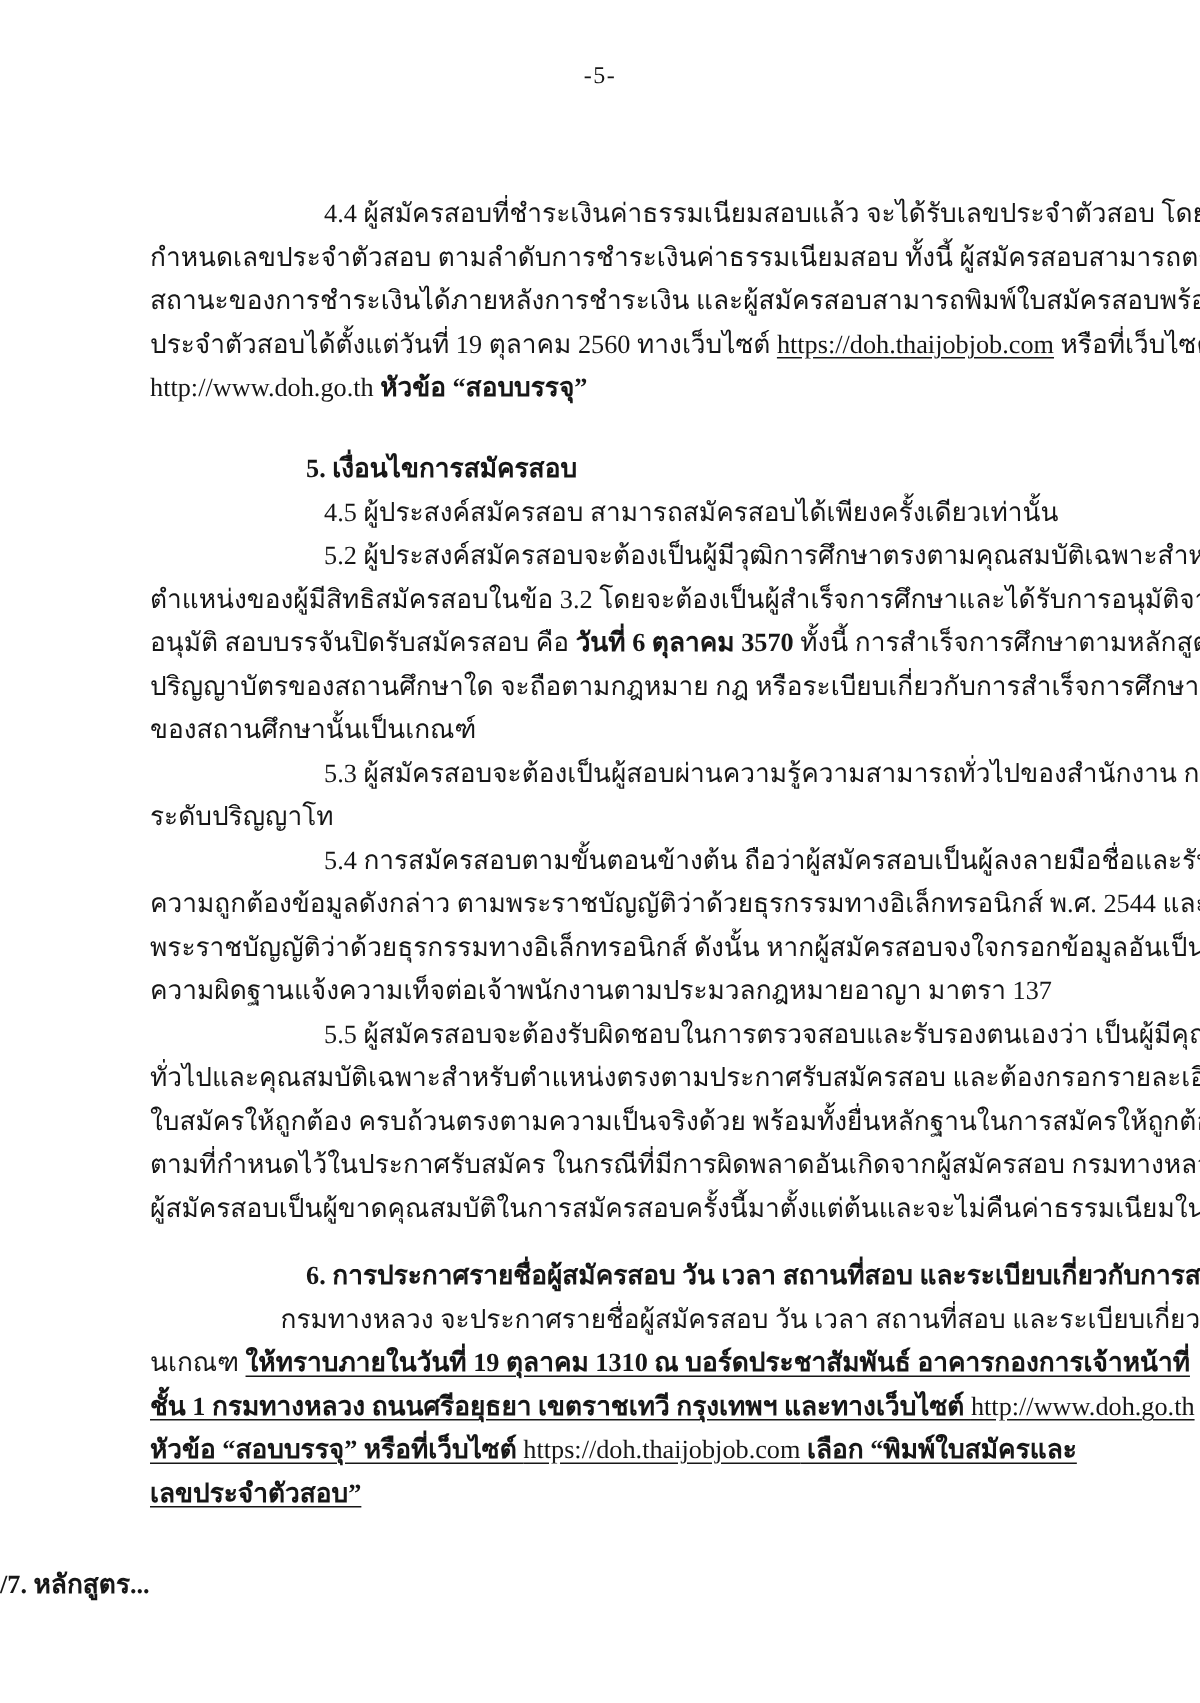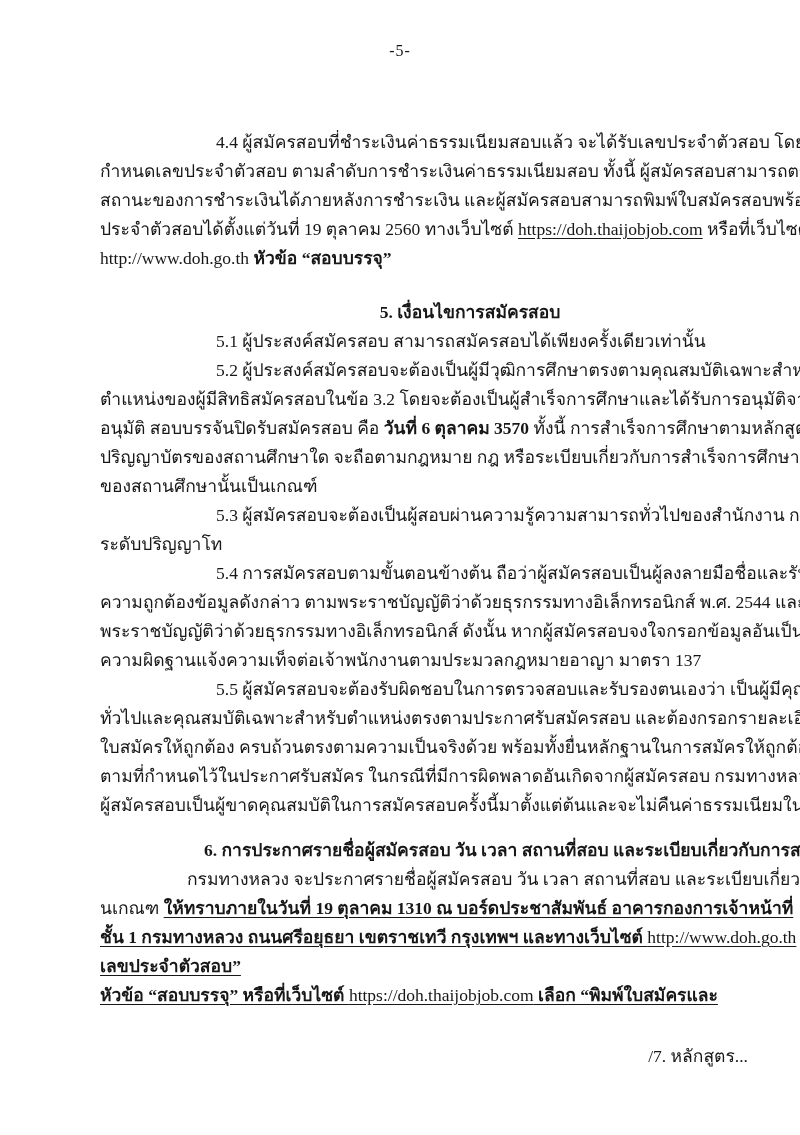--- a/index.html
+++ b/index.html
@@ -26,49 +26,49 @@
   }
   .block { margin: 0; }
   .blk-section-5 { margin-top: 25px; }
   .blk-section-6 { margin-top: 16px; }
   .line {
     height: 29px;
     line-height: 29px;
     white-space: nowrap;
   }
   .indent1 { padding-left: 116px; }  
-  .indenth { padding-left: 104px; text-align: center; }  
+  .indenth { padding-left: 104px; }  
   .indentp { padding-left: 87px; }   
   .b { font-weight: bold; }
   .u { text-decoration: underline; text-underline-offset: 3px; }
   .footer-line {
     margin-top: 32px;
     padding-right: 52px;
-    text-align: right;
-    font-weight: normal;
+    text-align: left;
+    font-weight: bold;
     height: 29px;
     line-height: 29px;
   }
 </style>
 </head>
 <body>
 
 <div class="page">
   <div class="page-number">-5-</div>
   <div class="doc-body">
       <div class="block blk-paragraph-4-4">
         <div class="line indent1"><span class="">4.4  ผู้สมัครสอบที่ชำระเงินค่าธรรมเนียมสอบแล้ว  จะได้รับเลขประจำตัวสอบ โดยจะ</span></div>
         <div class="line"><span class="">กำหนดเลขประจำตัวสอบ ตามลำดับการชำระเงินค่าธรรมเนียมสอบ ทั้งนี้ ผู้สมัครสอบสามารถตรวจสอบ</span></div>
         <div class="line"><span class="">สถานะของการชำระเงินได้ภายหลังการชำระเงิน และผู้สมัครสอบสามารถพิมพ์ใบสมัครสอบพร้อมเลข</span></div>
         <div class="line"><span class="">ประจำตัวสอบได้ตั้งแต่วันที่ 19 ตุลาคม 2560 ทางเว็บไซต์ </span><span class="u">https://doh.thaijobjob.com</span><span class=""> หรือที่เว็บไซต์</span></div>
         <div class="line"><span class="">http://www.doh.go.th  </span><span class="b ">หัวข้อ  “สอบบรรจุ”</span></div>
       </div>
       <div class="block blk-section-5">
         <div class="line indenth"><span class="b ">5. เงื่อนไขการสมัครสอบ</span></div>
-        <div class="line indent1"><span class="">5.1  ผู้ประสงค์สมัครสอบ สามารถสมัครสอบได้เพียงครั้งเดียวเท่านั้น</span></div>
+        <div class="line indent1"><span class="">4.5  ผู้ประสงค์สมัครสอบ สามารถสมัครสอบได้เพียงครั้งเดียวเท่านั้น</span></div>
         <div class="line indent1"><span class="">5.2  ผู้ประสงค์สมัครสอบจะต้องเป็นผู้มีวุฒิการศึกษาตรงตามคุณสมบัติเฉพาะสำหรับ</span></div>
         <div class="line"><span class="">ตำแหน่งของผู้มีสิทธิสมัครสอบในข้อ 3.2  โดยจะต้องเป็นผู้สำเร็จการศึกษาและได้รับการอนุมัติจากผู้มีอำนาจ</span></div>
         <div class="line"><span class="">อนุมัติ สอบบรรจันปิดรับสมัครสอบ คือ </span><span class="b ">วันที่ 6 ตุลาคม 3570</span><span class="">  ทั้งนี้ การสำเร็จการศึกษาตามหลักสูตรขั้น</span></div>
         <div class="line"><span class="">ปริญญาบัตรของสถานศึกษาใด จะถือตามกฎหมาย กฎ หรือระเบียบเกี่ยวกับการสำเร็จการศึกษาตามหลักสูตร</span></div>
         <div class="line"><span class="">ของสถานศึกษานั้นเป็นเกณฑ์</span></div>
         <div class="line indent1"><span class="">5.3  ผู้สมัครสอบจะต้องเป็นผู้สอบผ่านความรู้ความสามารถทั่วไปของสำนักงาน ก.พ.</span></div>
         <div class="line"><span class="">ระดับปริญญาโท</span></div>
         <div class="line indent1"><span class="">5.4  การสมัครสอบตามขั้นตอนข้างต้น ถือว่าผู้สมัครสอบเป็นผู้ลงลายมือชื่อและรับรอง</span></div>
         <div class="line"><span class="">ความถูกต้องข้อมูลดังกล่าว ตามพระราชบัญญัติว่าด้วยธุรกรรมทางอิเล็กทรอนิกส์ พ.ศ. 2544  และตาม</span></div>
         <div class="line"><span class="">พระราชบัญญัติว่าด้วยธุรกรรมทางอิเล็กทรอนิกส์ ดังนั้น หากผู้สมัครสอบจงใจกรอกข้อมูลอันเป็นเท็จอาจมี</span></div>
@@ -77,18 +77,18 @@
         <div class="line"><span class="">ทั่วไปและคุณสมบัติเฉพาะสำหรับตำแหน่งตรงตามประกาศรับสมัครสอบ และต้องกรอกรายละเอียดต่างๆ ใน</span></div>
         <div class="line"><span class="">ใบสมัครให้ถูกต้อง ครบถ้วนตรงตามความเป็นจริงด้วย พร้อมทั้งยื่นหลักฐานในการสมัครให้ถูกต้องครบถ้วน</span></div>
         <div class="line"><span class="">ตามที่กำหนดไว้ในประกาศรับสมัคร ในกรณีที่มีการผิดพลาดอันเกิดจากผู้สมัครสอบ กรมทางหลวงจะถือว่า</span></div>
         <div class="line"><span class="">ผู้สมัครสอบเป็นผู้ขาดคุณสมบัติในการสมัครสอบครั้งนี้มาตั้งแต่ต้นและจะไม่คืนค่าธรรมเนียมในการสมัครสอบ</span></div>
       </div>
       <div class="block blk-section-6">
         <div class="line indenth"><span class="b ">6.  การประกาศรายชื่อผู้สมัครสอบ วัน เวลา สถานที่สอบ  และระเบียบเกี่ยวกับการสอบ</span></div>
         <div class="line indentp"><span class="">กรมทางหลวง จะประกาศรายชื่อผู้สมัครสอบ  วัน เวลา สถานที่สอบ  และระเบียบเกี่ยวกับ</span></div>
         <div class="line"><span class="">นเกณฑ </span><span class="b u">ให้ทราบภายในวันที่  19 ตุลาคม  1310  ณ บอร์ดประชาสัมพันธ์  อาคารกองการเจ้าหน้าที่</span></div>
         <div class="line"><span class="b u">ชั้น 1 กรมทางหลวง  ถนนศรีอยุธยา  เขตราชเทวี  กรุงเทพฯ  และทางเว็บไซต์  </span><span class="u">http://www.doh.go.th</span></div>
+        <div class="line"><span class="b u">หัวข้อ  “สอบบรรจุ” หรือที่เว็บไซต์     </span><span class="u">https://doh.thaijobjob.com</span><span class="b u">        เลือก “พิมพ์ใบสมัครและ</span></div>
         <div class="line"><span class="b u">เลขประจำตัวสอบ”</span></div>
-        <div class="line"><span class="b u">หัวข้อ  “สอบบรรจุ” หรือที่เว็บไซต์     </span><span class="u">https://doh.thaijobjob.com</span><span class="b u">        เลือก “พิมพ์ใบสมัครและ</span></div>
       </div>
     </div>
   <div class="footer-line">/7.  หลักสูตร...</div>
 </div>
 
 </body></html>

